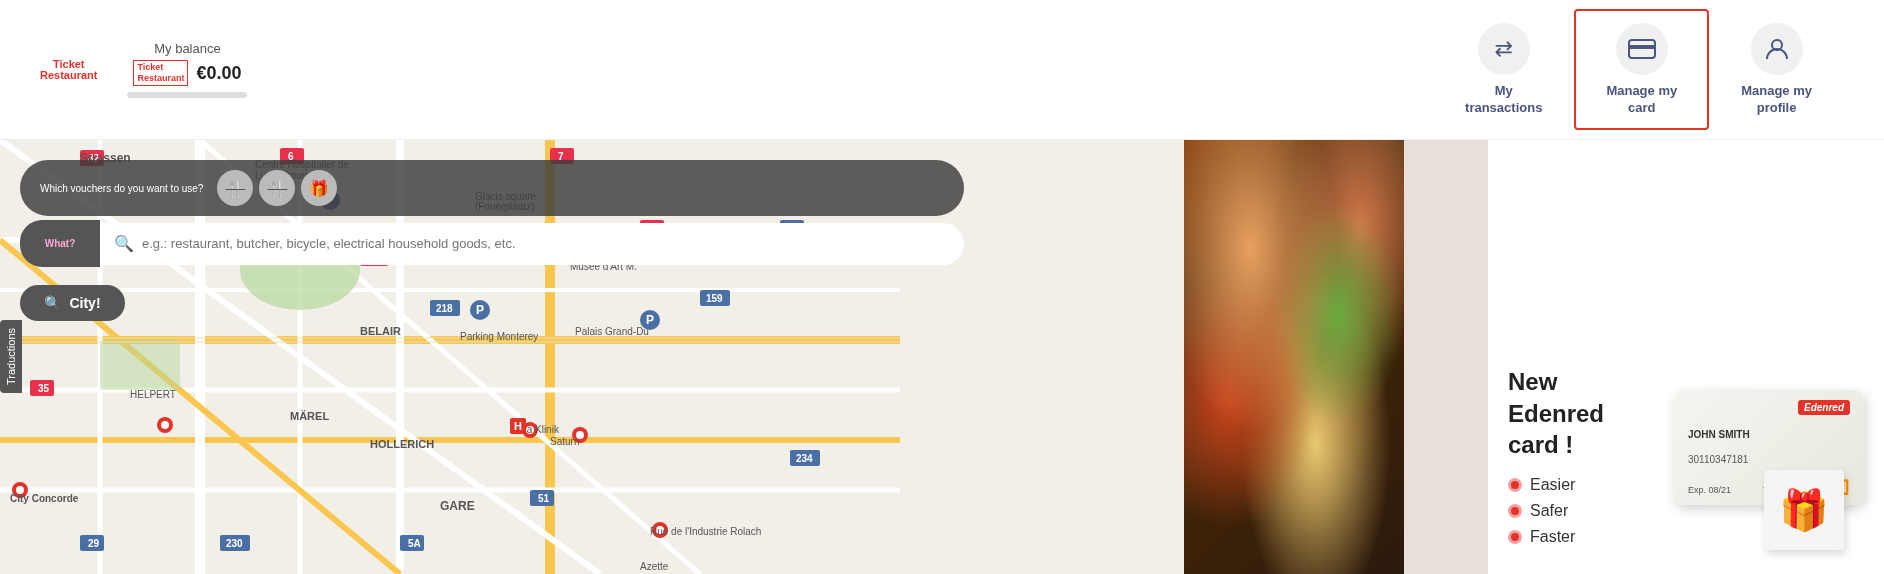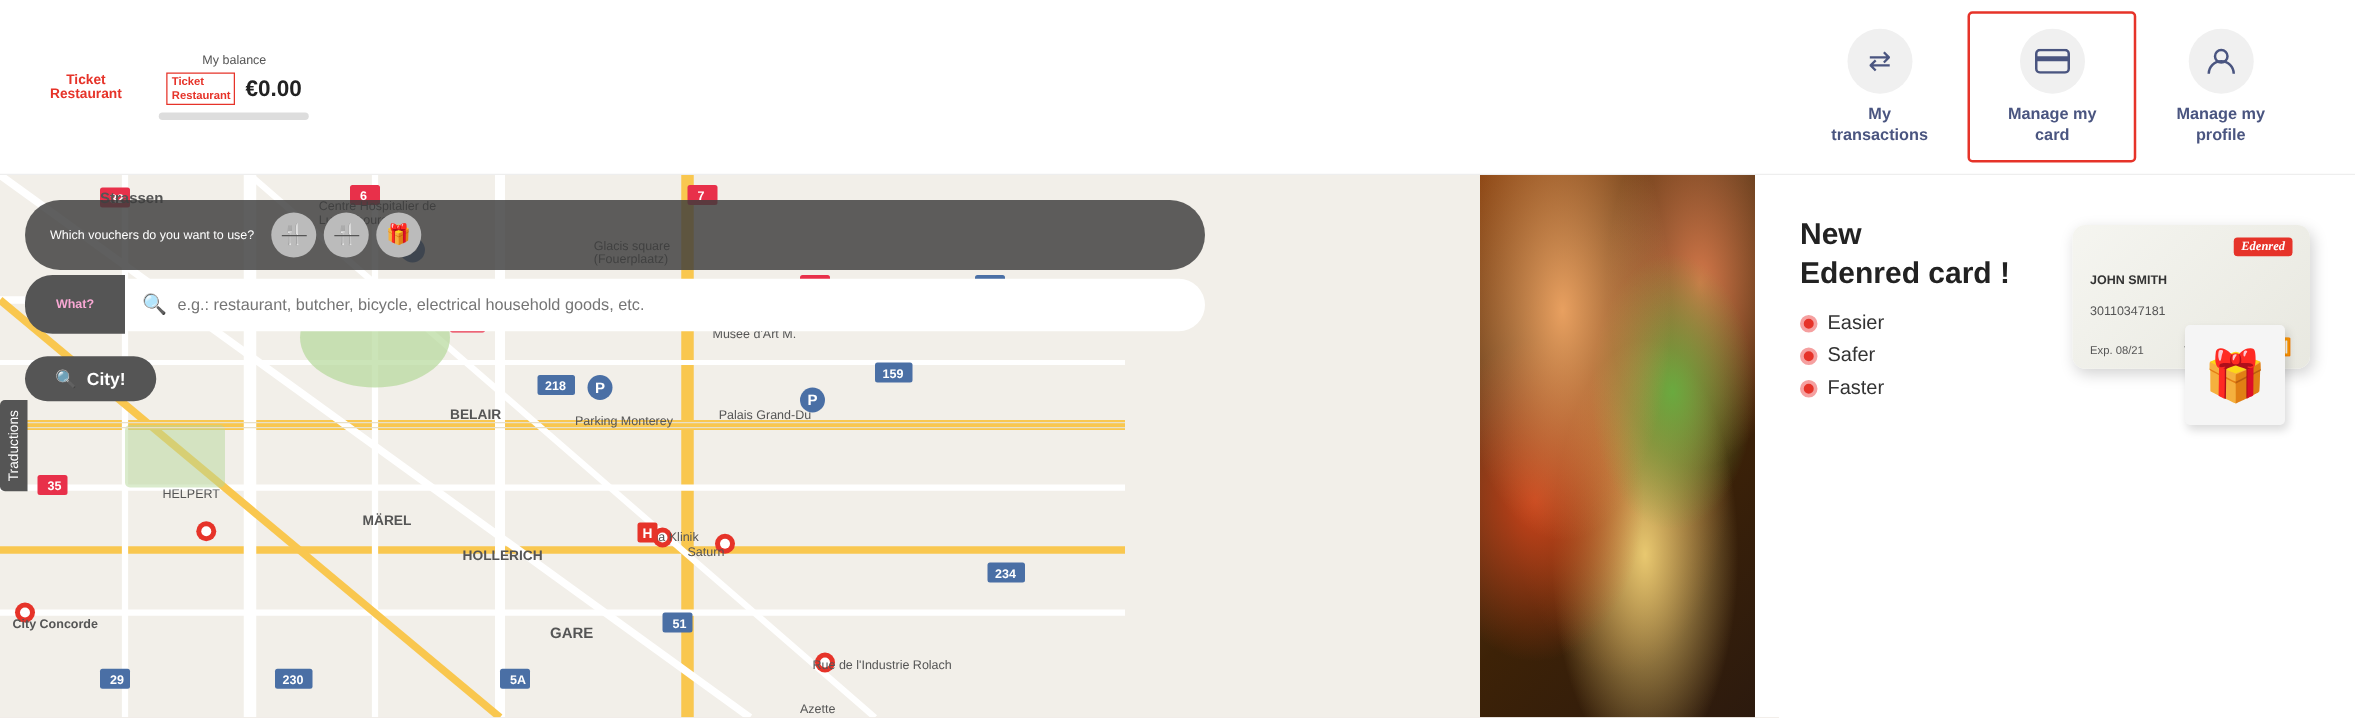--- a/index.html
+++ b/index.html
@@ -31,21 +31,21 @@
       align-items: center;
     }
 
     .balance-section {
       display: flex;
       flex-direction: column;
       align-items: center;
     }
 
     .balance-label {
-      font-size: 10px;
+      font-size: 13px;
       color: #555;
       margin-bottom: 4px;
     }
 
     .balance-row {
       display: flex;
       align-items: center;
       gap: 8px;
     }
 
@@ -253,27 +253,27 @@
       align-items: center;
       gap: 8px;
       border: none;
     }
 
     
     .promo-panel {
       position: absolute;
       top: 0;
       right: 0;
-      width: 480px;
+      width: 396px;
       height: 100%;
       background: #fff;
       display: flex;
       flex-direction: column;
       align-items: center;
-      justify-content: flex-start;
+      justify-content: flex-end;
       padding: 20px;
       z-index: 15;
     }
 
     .promo-inner {
       display: flex;
       align-items: center;
       gap: 20px;
     }
 
@@ -326,21 +326,20 @@
       box-shadow: 2px 4px 12px rgba(0,0,0,0.18);
       padding: 10px 14px;
       display: flex;
       flex-direction: column;
       justify-content: space-between;
     }
 
     .card-logo {
       display: flex;
       justify-content: flex-end;
-      font-family: Liberation Serif, serif;
     }
 
     .card-bottom {
       display: flex;
       justify-content: space-between;
       align-items: flex-end;
       font-size: 9px;
       color: #555;
     }
 

